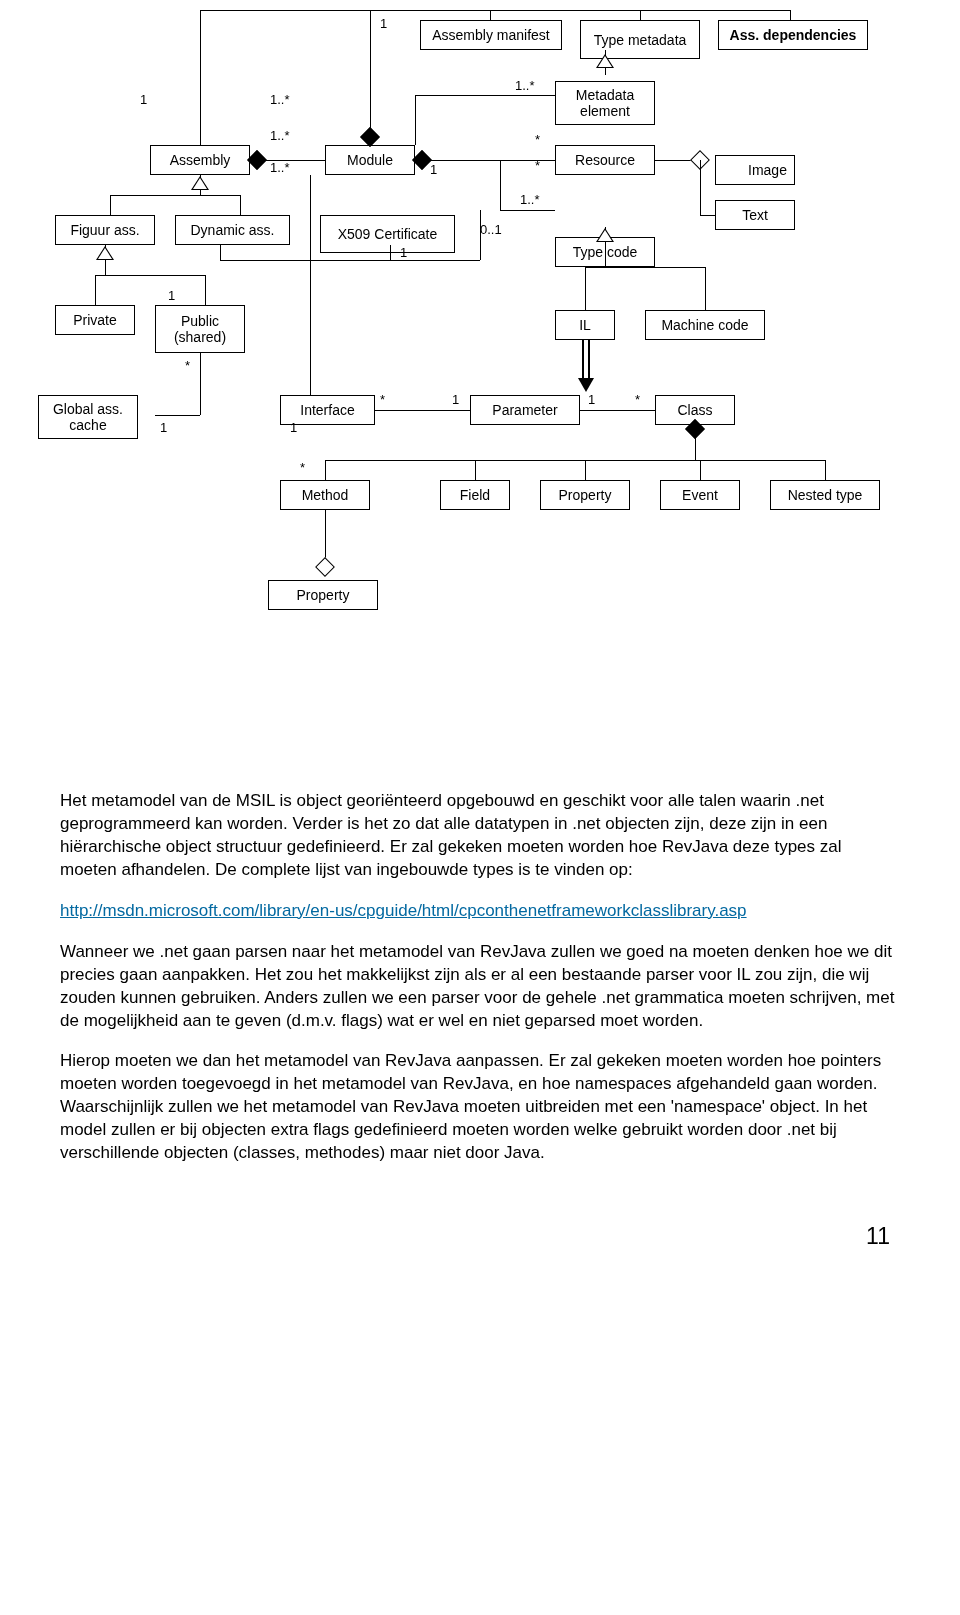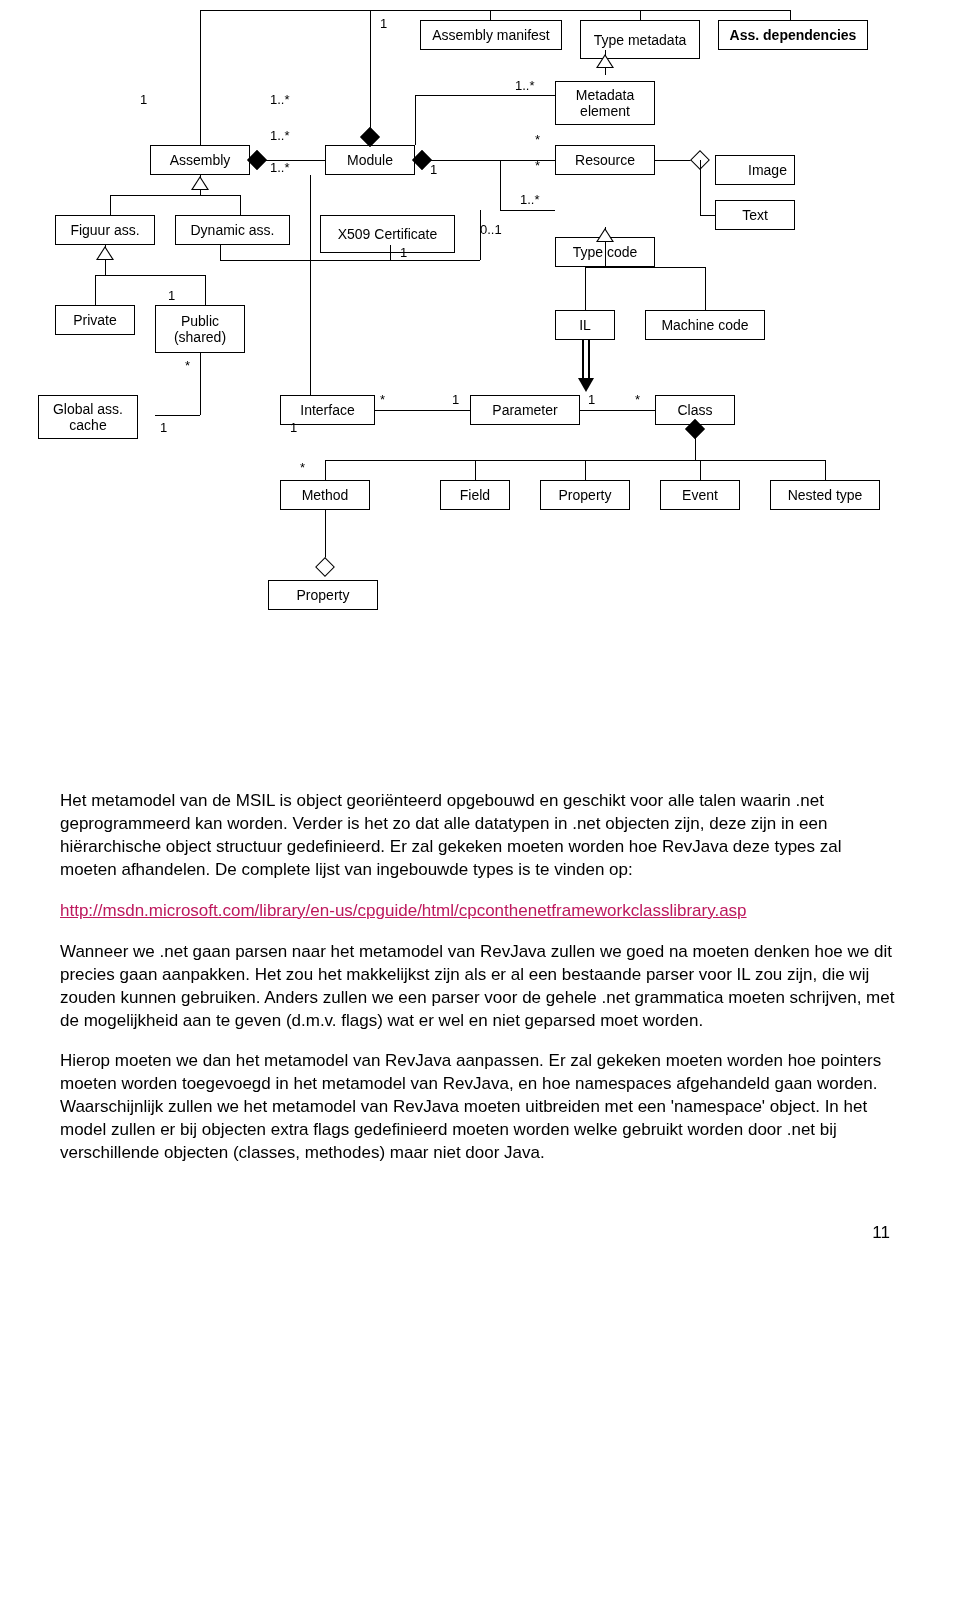--- a/index.html
+++ b/index.html
@@ -55,25 +55,25 @@
   .arrow-down {
     position:absolute; width:0; height:0;
     border-left:8px solid transparent; border-right:8px solid transparent; border-top:14px solid #000;
   }
   .body-text {
     padding: 10px 60px 40px 60px;
     font-size: 17px;
     line-height: 1.35;
   }
   .body-text p { margin: 0 0 18px 0; }
-  .body-text a { color: #be185d; }
+  .body-text a { color: #0369a1; }
   .pagenum {
     text-align: right;
     padding: 0 70px 20px 0;
-    font-size: 17px;
+    font-size: 23px;
   }
 </style>
 </head>
 <body>
 
 <div class="canvas">
 
   <div class="box" style="left:420px; top:20px; width:142px; height:30px;">Assembly manifest</div>
   <div class="box" style="left:580px; top:20px; width:120px; height:39px;">Type metadata</div>
   <div class="box" style="left:718px; top:20px; width:150px; height:30px;font-weight:bold;">Ass. dependencies</div>

